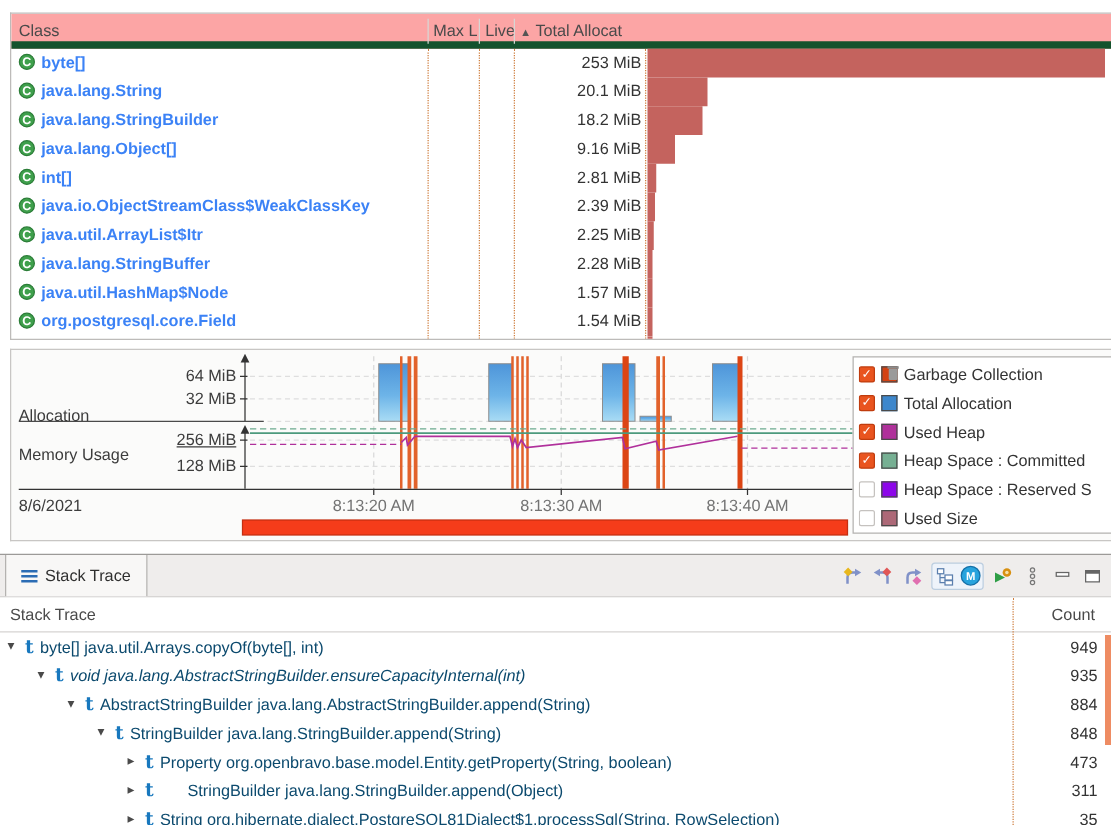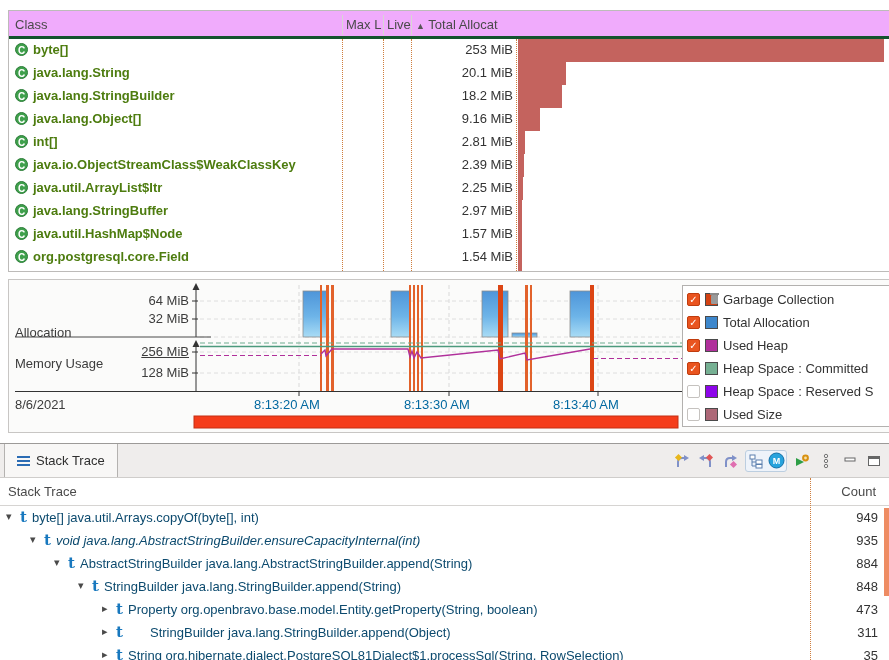--- a/index.html
+++ b/index.html
@@ -3,40 +3,40 @@
 <meta charset="utf-8">
 <style>
   html,body{margin:0;padding:0;background:#fff;}
   body{width:889px;height:660px;position:relative;overflow:hidden;
        font-family:"Liberation Sans","DejaVu Sans",sans-serif;font-size:13px;color:#333;}
   .abs{position:absolute;}
 
   
   #class-panel{left:8px;top:10px;width:881px;height:262px;border:1px solid #bdbbb9;border-right:none;
                background:#fff;overflow:hidden;box-sizing:border-box;}
-  #class-header{position:absolute;left:0;top:0;width:100%;height:28px;background:#f0abfc;
-                border-bottom:3px solid #14532d;box-sizing:border-box;color:#4a4a4a;}
+  #class-header{position:absolute;left:0;top:0;width:100%;height:28px;background:#fca5a5;
+                border-bottom:6px solid #14532d;box-sizing:border-box;color:#4a4a4a;text-align:right;}
   .hlabel{position:absolute;top:6px;white-space:nowrap;overflow:hidden;}
   .hsep{position:absolute;top:4px;height:20px;width:1px;background:#d8d6d4;}
   .colsep{position:absolute;top:28px;bottom:0;width:0;border-left:1px dotted #cf7e3e;}
   .crow{position:absolute;left:0;width:100%;height:23px;}
   .cicon{position:absolute;left:6px;top:4px;width:13px;height:13px;border-radius:50%;
          background:#3fa04c;border:1px solid #2c7d38;color:#fff;font-size:10px;font-weight:bold;
          line-height:13px;text-align:center;box-sizing:border-box;}
-  .cname{position:absolute;left:24px;top:3px;font-weight:bold;color:#4d7c0f;white-space:nowrap;}
+  .cname{position:absolute;left:24px;top:3px;font-weight:bold;color:#3b82f6;white-space:nowrap;}
   .cval{position:absolute;left:404px;top:3px;width:100px;text-align:right;color:#333;}
   .cbar{position:absolute;left:509px;top:0;height:23px;background:#c4635e;}
 
   
   #time-panel{left:8px;top:279px;width:881px;height:154px;border:1px solid #c8c6c4;border-right:none;
               background:#fbfbfa;overflow:hidden;box-sizing:border-box;}
   #time-svg{position:absolute;left:0;top:0;}
   .tlabel{position:absolute;white-space:nowrap;color:#3c3c3c;}
   .tick-label{position:absolute;width:70px;text-align:right;color:#3c3c3c;}
-  .xlabel{position:absolute;width:90px;text-align:left;color:#0369a1;}
+  .xlabel{position:absolute;width:90px;text-align:center;color:#737373;}
 
   #legend{position:absolute;left:673px;top:5px;width:212px;height:142px;background:#fff;
           border:1px solid #b3b1af;box-sizing:border-box;padding:2px 0 0 4px;overflow:hidden;}
   .leg-item{height:23px;display:flex;align-items:center;gap:5px;overflow:hidden;}
   .cbx{width:13px;height:13px;border-radius:2px;box-sizing:border-box;flex:0 0 auto;
        font-size:10px;line-height:12px;text-align:center;color:#fff;}
   .cbx.on{background:#e9541f;border:1px solid #c03c0e;}
   .cbx.off{background:#fff;border:1px solid #c5c2bf;}
   .swatch{width:13px;height:13px;border:1px solid #4a4a4a;box-sizing:border-box;flex:0 0 auto;position:relative;}
   .trash{position:absolute;right:-1px;top:1px;width:7px;height:9px;background:#9a9a9a;border-radius:1px;}
@@ -119,21 +119,21 @@
       </div>
       <div class="crow" style="top: 166px;">
         <span class="cicon">C</span>
         <span class="cname">java.util.ArrayList$Itr</span>
         <span class="cval">2.25 MiB</span>
         <div class="cbar" style="width: 5px; background: rgb(196, 99, 94);"></div>
       </div>
       <div class="crow" style="top: 189px;">
         <span class="cicon">C</span>
         <span class="cname">java.lang.StringBuffer</span>
-        <span class="cval">2.97 MiB</span>
+        <span class="cval">2.28 MiB</span>
         <div class="cbar" style="width: 4px; background: rgb(196, 99, 94);"></div>
       </div>
       <div class="crow" style="top: 212px;">
         <span class="cicon">C</span>
         <span class="cname">java.util.HashMap$Node</span>
         <span class="cval">1.57 MiB</span>
         <div class="cbar" style="width: 4px; background: rgb(196, 99, 94);"></div>
       </div>
       <div class="crow" style="top: 235px;">
         <span class="cicon">C</span>

